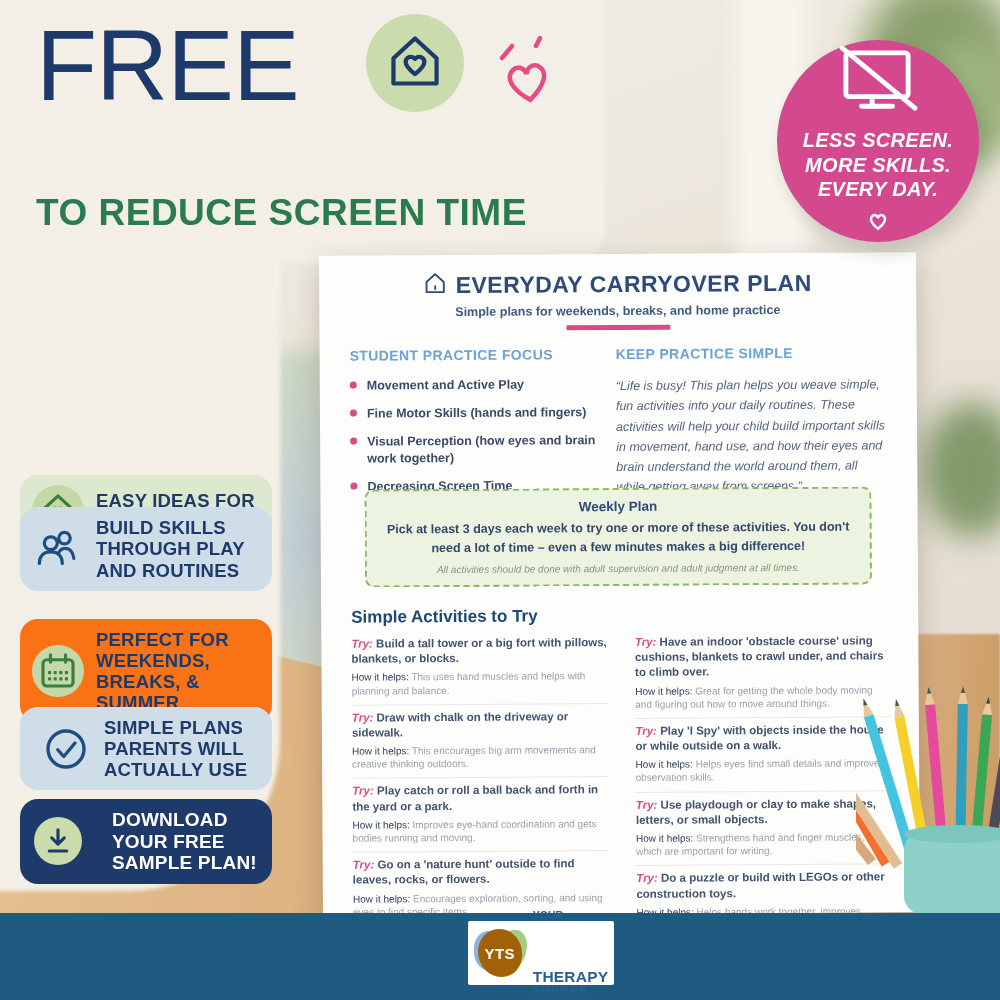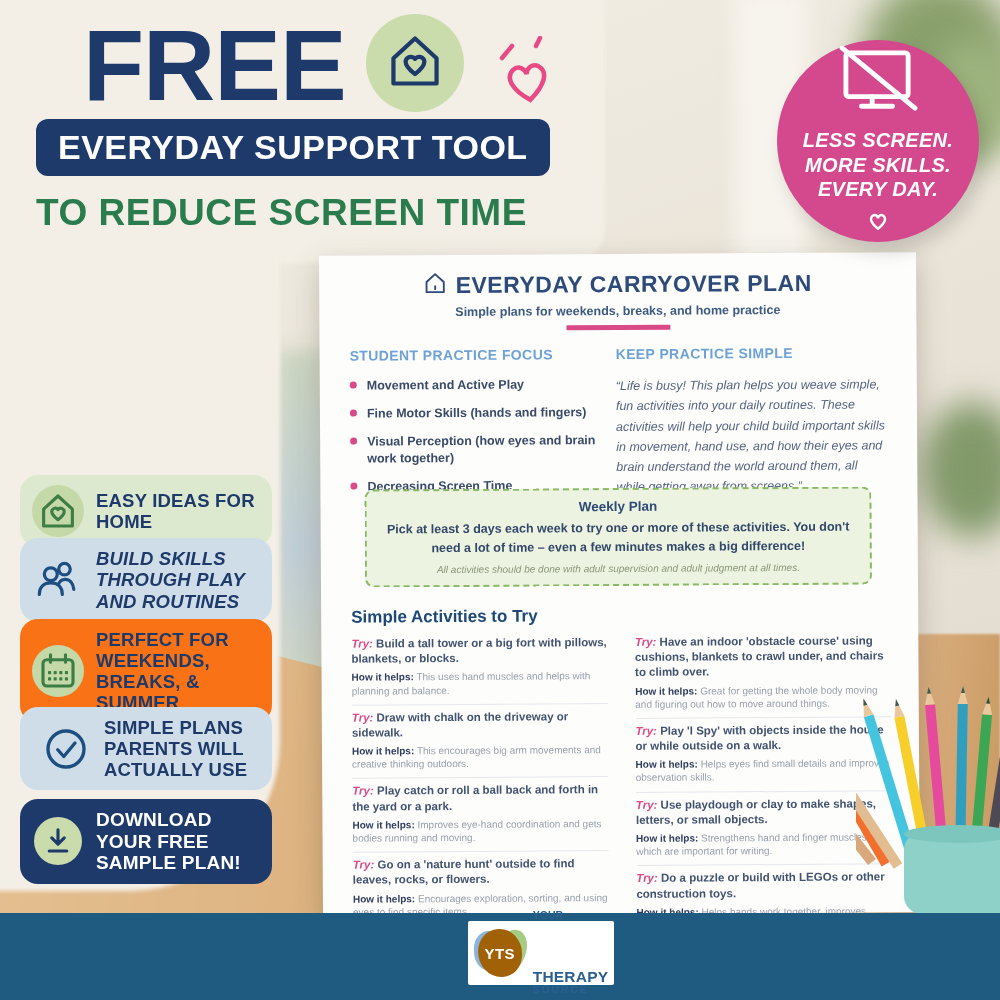--- a/index.html
+++ b/index.html
@@ -20,45 +20,45 @@
   .desk{position:absolute;left:-10px;top:598px;width:1020px;height:320px;
     background:linear-gradient(100deg,#e6c193 0%,#d9ad79 50%,#cc9d68 100%);
     clip-path:polygon(0 9%,28% 18%,56% 40%,100% 68%,100% 100%,0 100%);filter:blur(1px);}
   .wood-panel{position:absolute;left:910px;top:634px;width:90px;height:215px;
     background:linear-gradient(95deg,#dcb183,#c99a63);filter:blur(1px);}
   .cream-top{position:absolute;left:-25px;top:-25px;width:630px;height:288px;
     background:#f4efe6;border-radius:0 0 34px 0;filter:blur(2px);}
   .cream-left{position:absolute;left:-25px;top:-25px;width:305px;height:916px;
     background:#f4efe6;border-radius:0 0 150px 0;filter:blur(2px);}
   
-  .free{position:absolute;left:36px;top:8px;font-size:100px;font-weight:700;
-    color:#1d3a6b;letter-spacing:-1px;margin-left:47px;}
+  .free{position:absolute;left:36px;top:8px;font-size:100px;font-weight:400;
+    color:#1d3a6b;letter-spacing:-1px;}
   .hero-circle{position:absolute;left:366px;top:14px;width:98px;height:98px;border-radius:50%;
     background:#cadcab;display:flex;align-items:center;justify-content:center;}
   .heart-doodle{position:absolute;left:494px;top:36px;}
   .banner{position:absolute;left:36px;top:119px;background:#1d3a6b;color:#fff;
     font-size:34px;font-weight:800;padding:9px 22px;border-radius:12px;letter-spacing:.5px;}
   .green-line{position:absolute;left:36px;top:192px;font-size:37px;font-weight:800;
     color:#2a7c4e;letter-spacing:.5px;}
   .desc{position:absolute;left:36px;top:252px;width:285px;font-size:26px;line-height:1.37;
     color:#24436f;font-weight:500;}
   
   .feature{position:absolute;left:20px;width:252px;border-radius:18px;display:flex;
     align-items:center;gap:12px;padding:10px 12px;box-sizing:border-box;}
   .f1{top:475px;min-height:68px;background:#dde9cf;}
-  .f2{top:538px;min-height:84px;background:#cfdde9;font-style:italic;}
+  .f2{top:507px;min-height:84px;background:#cfdde9;}
   .f3{top:619px;min-height:88px;background:#f97316;}
   .f4{top:707px;min-height:82px;background:#cfdde9;padding-left:20px;}
   .f5{top:799px;min-height:78px;background:#1d3a6b;}
   .f-icon{flex:0 0 52px;width:52px;height:52px;display:flex;align-items:center;justify-content:center;}
   .icon-circle{width:52px;height:52px;border-radius:50%;background:#c5d8a8;
     display:flex;align-items:center;justify-content:center;}
   .f5 .icon-circle{background:#cadcab;width:48px;height:48px;}
   .f-label{font-size:18.5px;font-weight:800;color:#1d3a6b;line-height:1.14;letter-spacing:.2px;}
-  .f5 .f-label{color:#fff;font-size:19px;}
+  .f5 .f-label{color:#fff;font-size:19px;margin-left:16px;}
   
   .pink-badge{position:absolute;left:777px;top:40px;width:202px;height:202px;border-radius:50%;
     background:#d4498d;display:flex;flex-direction:column;align-items:center;justify-content:center;
     box-shadow:6px 10px 18px rgba(0,0,0,.15);font-style:italic;}
   .pb-line{color:#fff;font-weight:800;font-size:20px;line-height:1.22;letter-spacing:.3px;}
   .pb-monitor{margin-bottom:8px;}
   .pb-heart{margin-top:4px;}
   
   .paper{position:absolute;left:321px;top:254px;width:597px;height:660px;background:#fdfdfc;
     transform:rotate(-.35deg);box-shadow:0 10px 28px rgba(60,50,40,.25);overflow:hidden;}
@@ -81,21 +81,21 @@
   .weekly-body{font-size:12.5px;font-weight:700;color:#33476b;line-height:1.5;}
   .weekly-note{font-size:10px;font-style:italic;color:#8a977c;margin-top:6px;}
   .acts-heading{position:absolute;top:352px;left:30px;font-size:17px;font-weight:800;color:#1e4976;}
   .acts{position:absolute;top:376px;left:30px;right:28px;display:flex;gap:28px;}
   .acts-col{flex:1;}
   .act{padding:5px 0 7px;}
   .act + .act{border-top:1px solid #e4e7ed;}
   .act-try{margin:0 0 4px;font-size:11.5px;line-height:1.32;color:#42536f;font-weight:600;}
   .try-lbl{color:#d94b86;font-weight:800;font-style:italic;}
   .act-helps{margin:0;font-size:10px;line-height:1.32;color:#98a1ad;font-weight:500;}
-  .helps-lbl{color:#2f3e5c;font-weight:700;}
+  .helps-lbl{color:#2f3e5c;font-weight:400;}
   
   .pencils{position:absolute;left:856px;top:642px;width:144px;height:272px;}
   
   .bottom-bar{position:absolute;left:0;top:913px;width:1000px;height:87px;background:#1f5b80;}
   .logo-box{position:absolute;left:468px;top:921px;width:146px;height:64px;background:#fff;
     display:flex;align-items:center;justify-content:center;gap:7px;border-radius:2px;}
   .logo-blob{position:relative;width:52px;height:52px;flex:0 0 52px;}
   .lb-blue{position:absolute;left:0;top:4px;width:34px;height:40px;background:#8cb4dc;border-radius:45% 55% 50% 50%;}
   .lb-lgreen{position:absolute;right:0;top:2px;width:30px;height:44px;background:#a6cc84;
     border-radius:55% 45% 55% 45%;transform:rotate(15deg);}
@@ -140,21 +140,20 @@
   <div class="heart-doodle">
     <svg width="68" height="72" viewBox="0 0 68 72" fill="none" stroke="#e84a86" stroke-width="4.5" stroke-linecap="round">
       <path d="M8 22 L18 10"></path>
       <path d="M42 10 L46 2"></path>
       <g transform="rotate(-8 34 48)">
         <path d="M34 64C18 52 12 39 21 32c6-4 12 0 13 6 1-6 7-10 13-6 9 7 3 20-13 32z"></path>
       </g>
     </svg>
   </div>
 
-  <div class="banner">EVERYDAY SUPPORT TOOL</div>
   <div class="green-line">TO REDUCE SCREEN TIME</div>
 
   <div class="feature f1">
     <span class="f-icon">
       <span class="icon-circle">
         <svg width="40" height="40" viewBox="0 0 64 64" fill="none" stroke="#3c7d44" stroke-width="5" stroke-linejoin="round" stroke-linecap="round">
           <path d="M9 29 L32 8 L55 29 V56 H9 Z"></path>
           <path d="M32 46c-6.5-5-10-9.2-10-13.2a5.6 5.6 0 0 1 10-3.1a5.6 5.6 0 0 1 10 3.1c0 4-3.5 8.2-10 13.2z"></path>
         </svg>
       </span>

